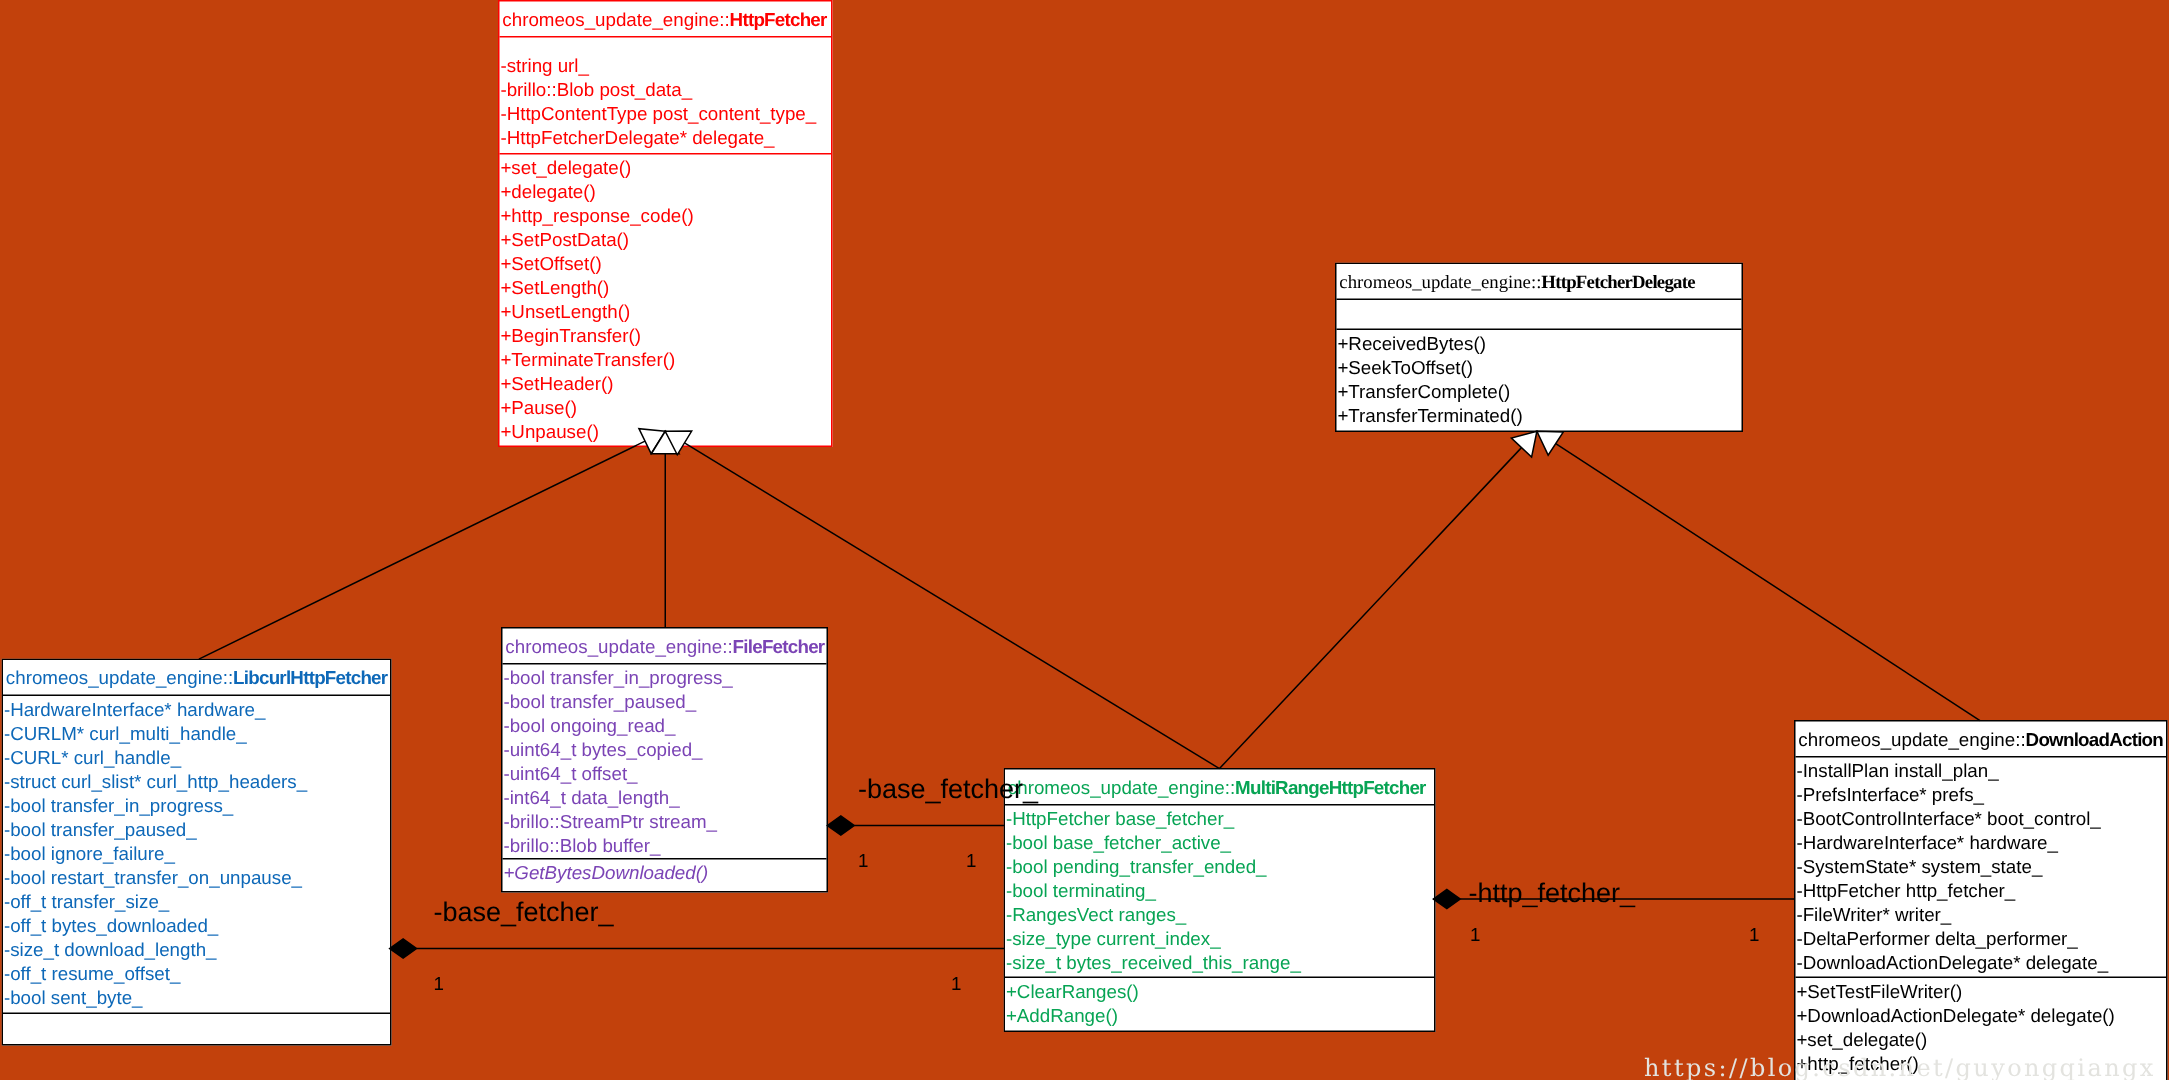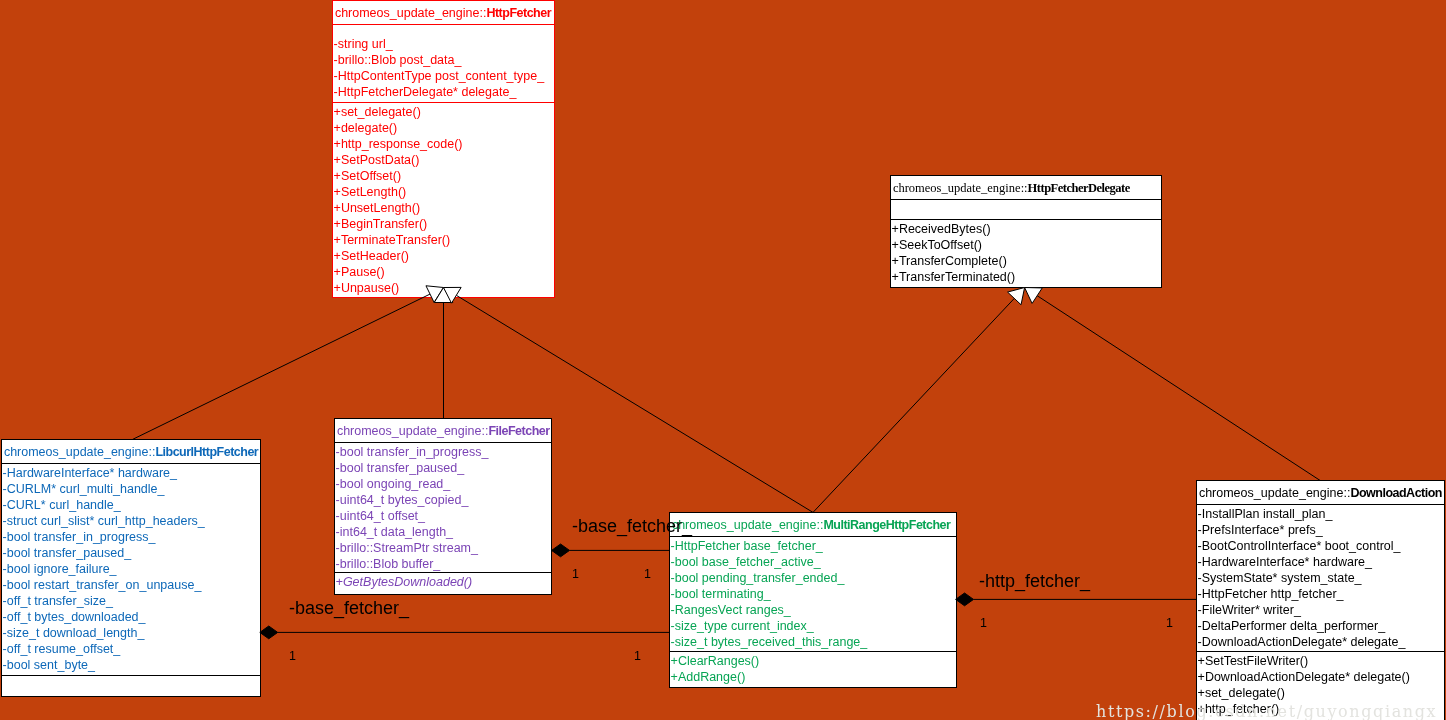--- a/index.html
+++ b/index.html
@@ -164,19 +164,19 @@
       <div class="row">+http_fetcher()</div>
     </div>
   </div>
 
   <div class="lbl" style="left:571.6px;top:518.6px;">-base_fetcher_</div>
   <div class="mult" style="left:572.0px;top:566.8px;">1</div>
   <div class="mult" style="left:644.3px;top:566.8px;">1</div>
   <div class="lbl" style="left:288.8px;top:600.5px;">-base_fetcher_</div>
   <div class="mult" style="left:288.7px;top:648.6px;">1</div>
   <div class="mult" style="left:633.6px;top:648.6px;">1</div>
-  <div class="lbl" style="left:979.2px;top:574px;">-http_fetcher_</div>
+  <div class="lbl" style="left:979.2px;top:588px;">-http_fetcher_</div>
   <div class="mult" style="left:980.1px;top:615.8px;">1</div>
   <div class="mult" style="left:1165.6px;top:615.8px;">1</div>
 
   <div class="wm" style="left:1095.5px;top:688.5px;margin-top:13px;">https://blog.csdn.net/guyongqiangx</div>
 
 </div>
 
 </body></html>

